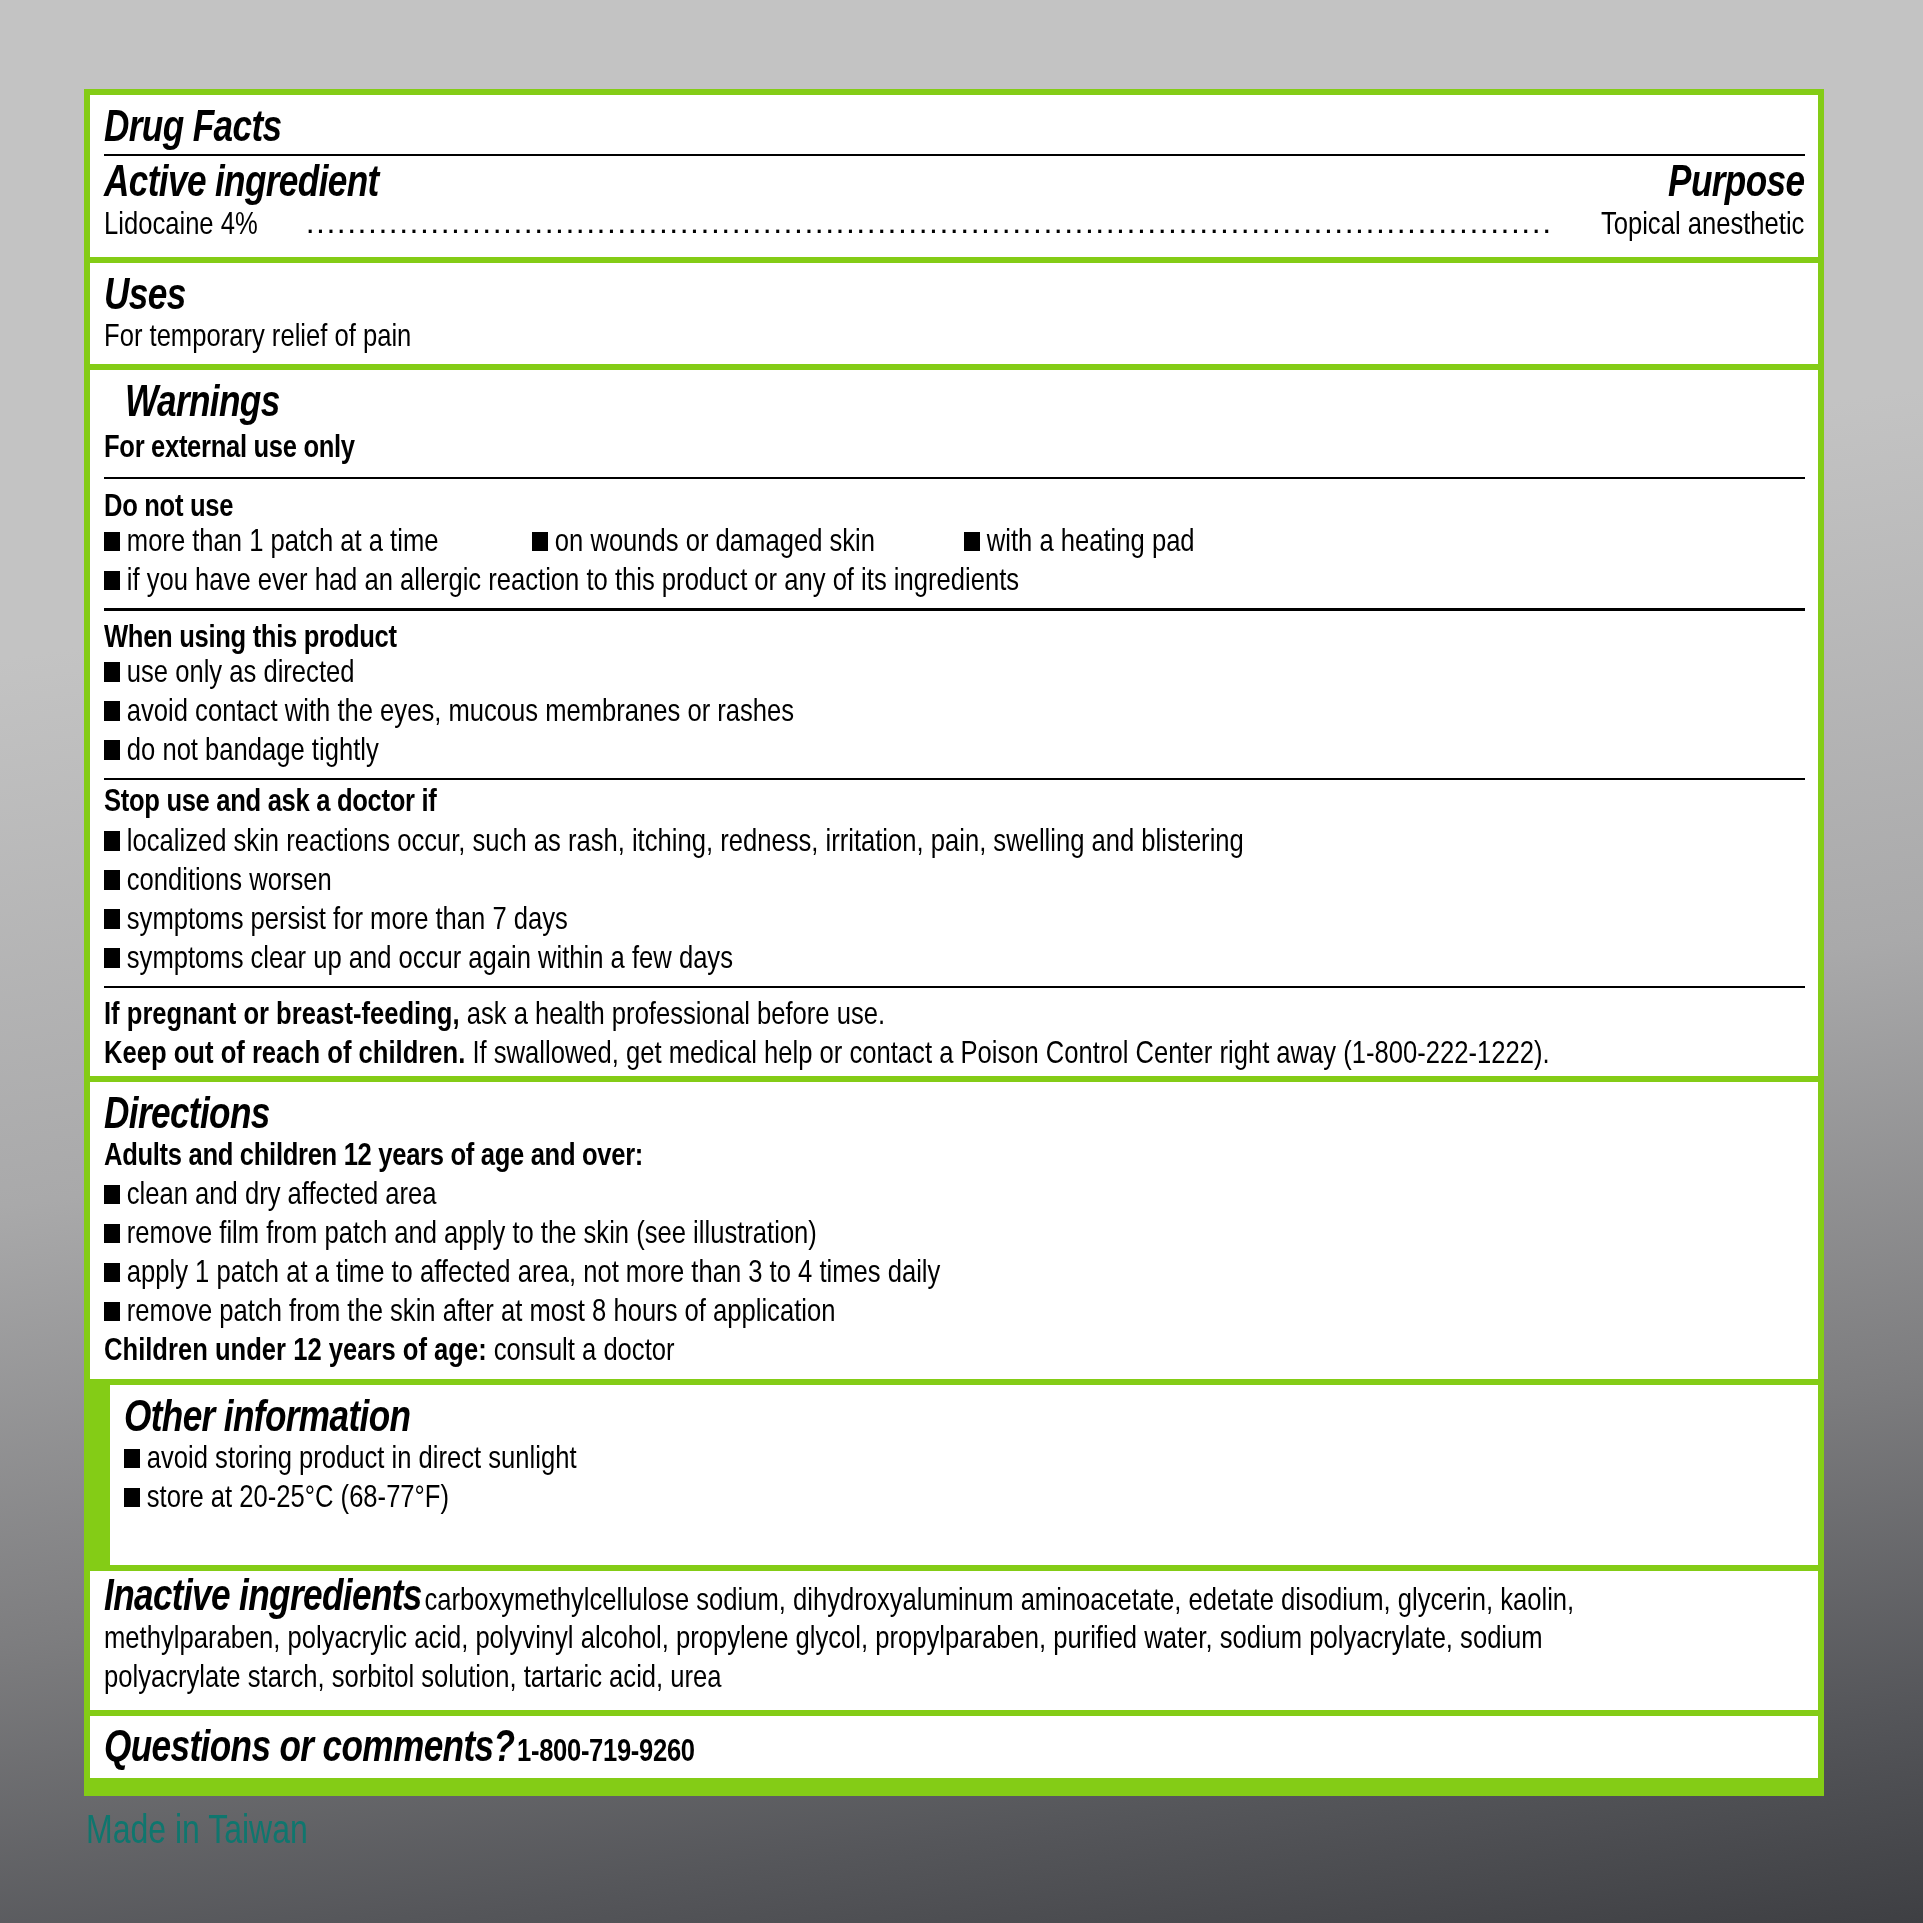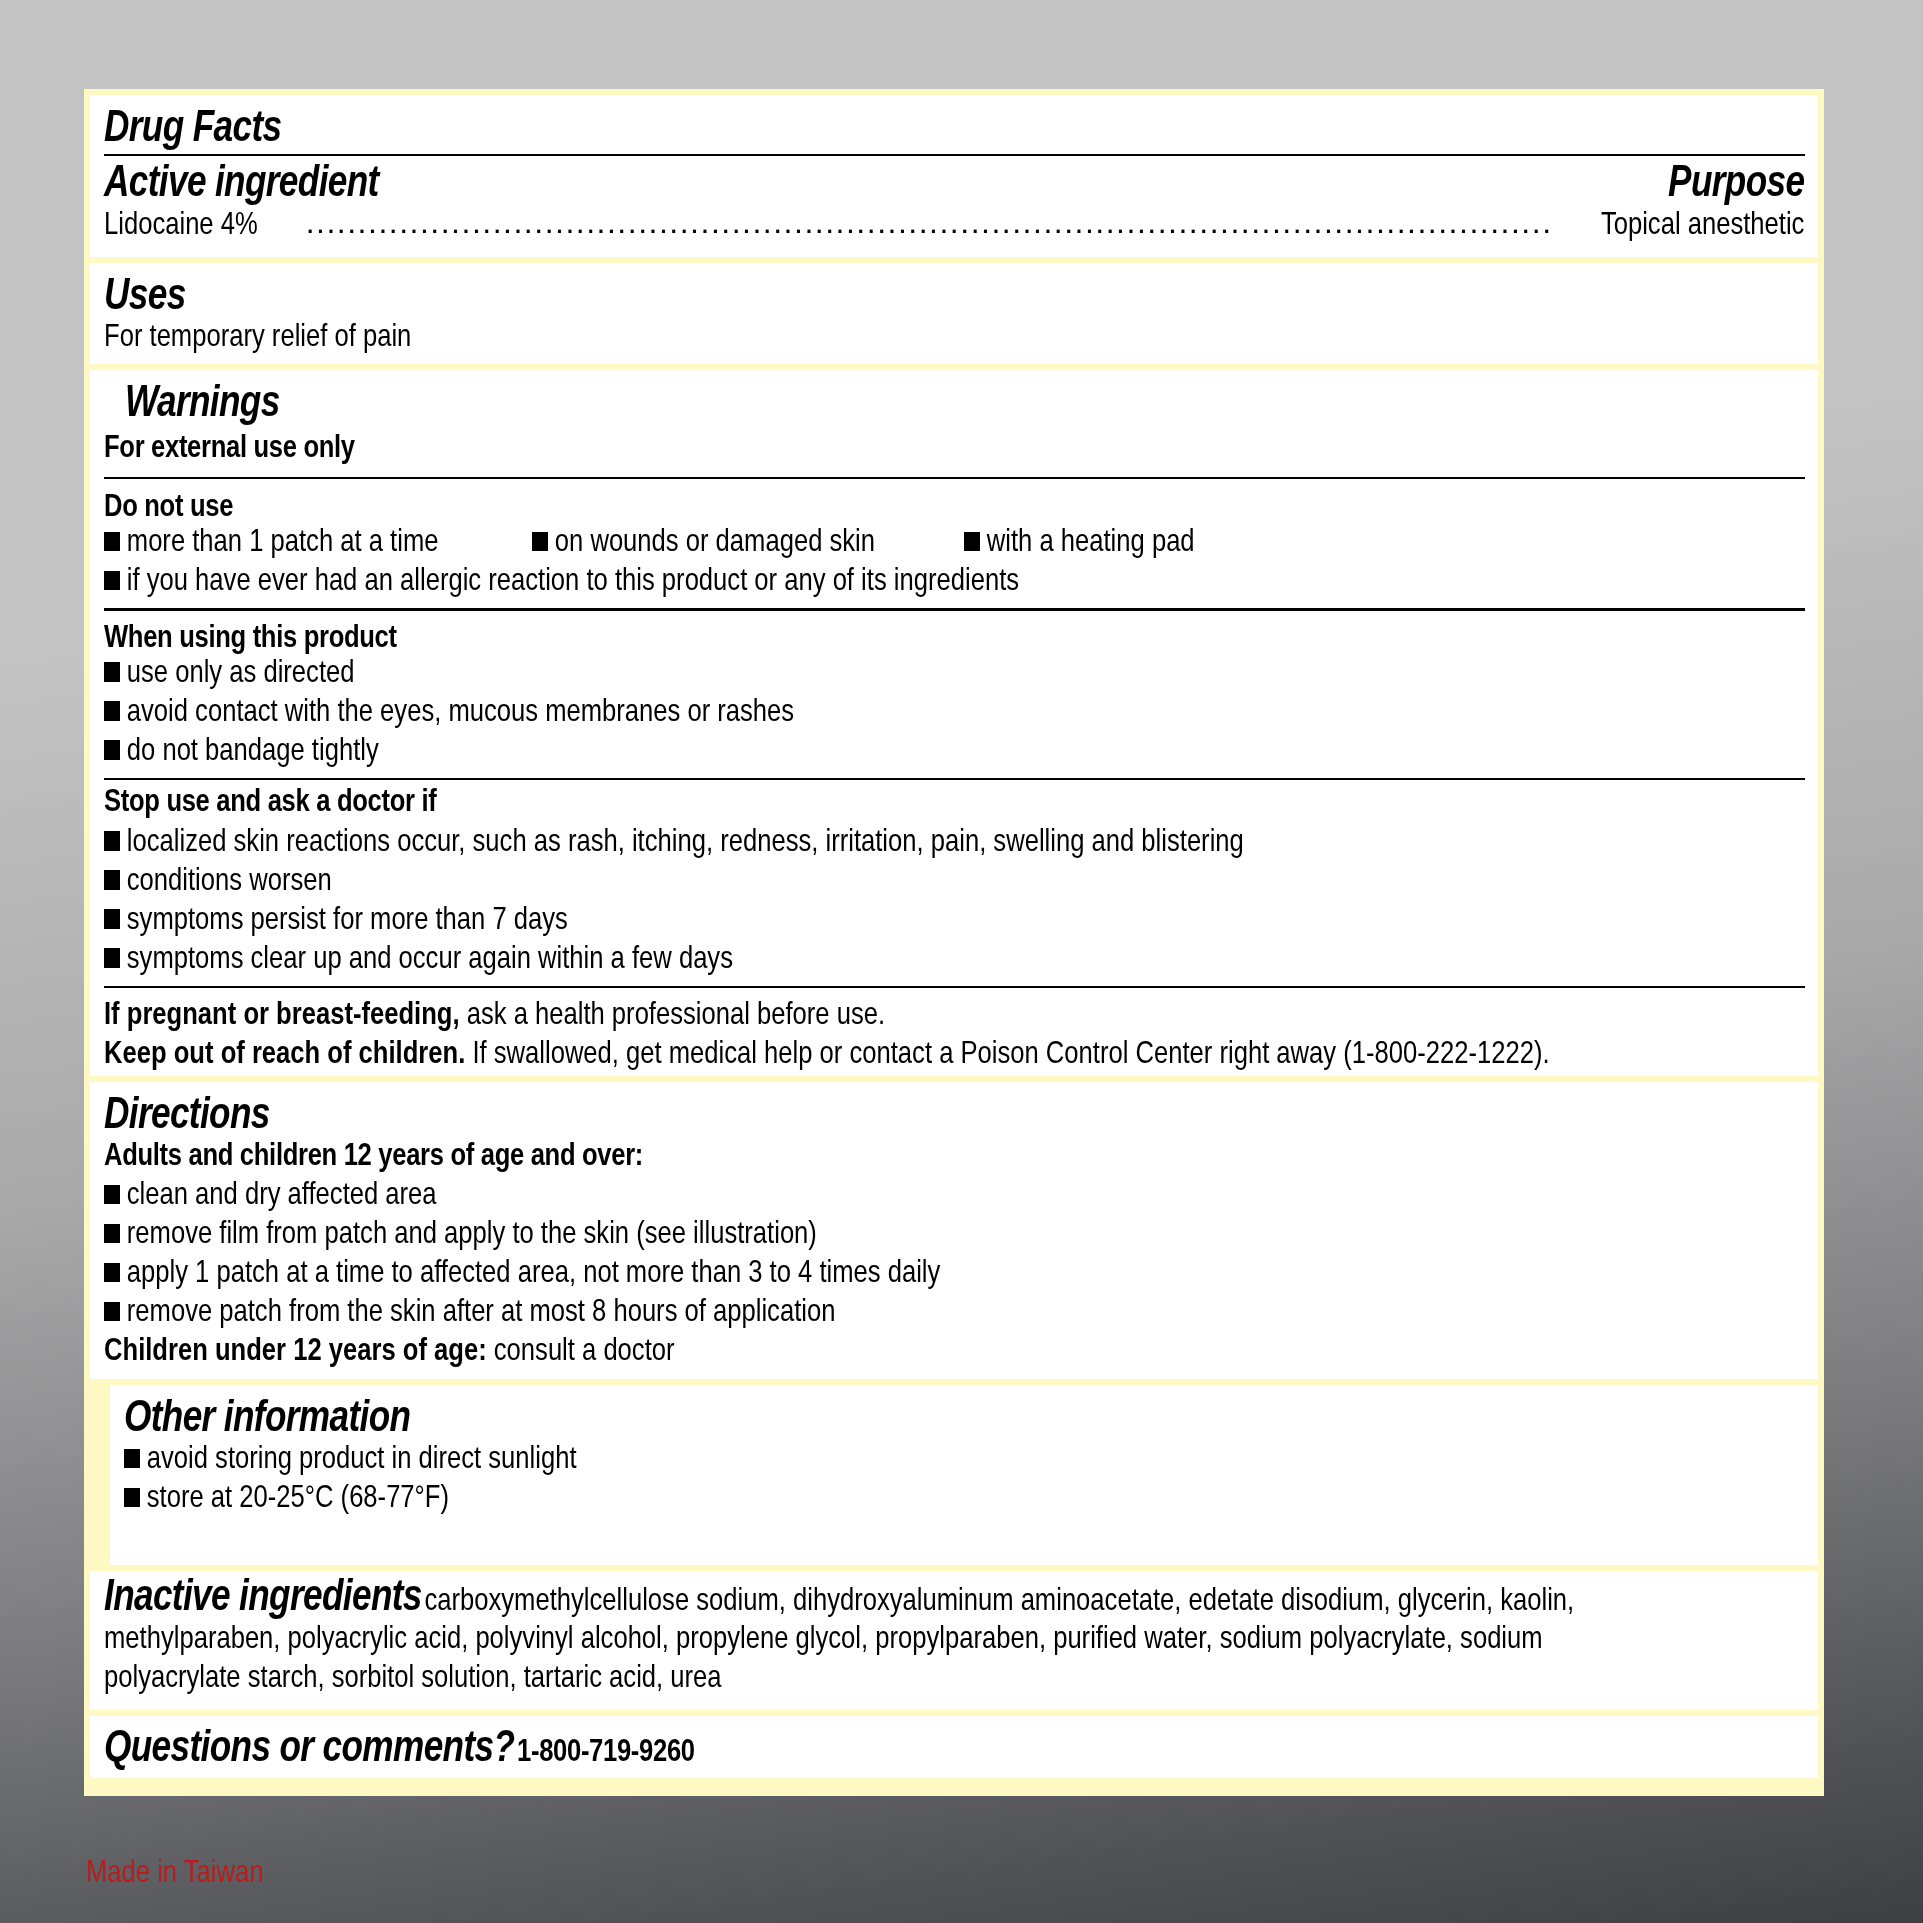--- a/index.html
+++ b/index.html
@@ -14,21 +14,21 @@
       font-family: "Liberation Sans", sans-serif;
       color: #000;
       background: linear-gradient(172deg, #c3c3c3 0%, #c3c3c3 30%, #a9a9aa 55%, #7d7d7f 75%, #55565a 90%, #3e3f43 100%);
     }
     .label {
       position: absolute;
       left: 84px;
       top: 89px;
       width: 1740px;
       height: 1707px;
-      background: #fef9c3;
+      background: #84cc16;
       box-sizing: border-box;
       padding: 6px;
       display: flex;
       flex-direction: column;
       gap: 6px;
     }
     .box {
       background: #fff;
       box-sizing: border-box;
       padding: 0 13.5px 0 13.5px;
@@ -82,23 +82,22 @@
       overflow: hidden;
       white-space: nowrap;
       font-size: 32px;
       letter-spacing: 1.5px;
       color: #000;
     }
     .made-in {
       position: absolute;
       left: 86px;
       top: 1807px;
-      font-size: 32px;
-      color: #b91c1c;
-      margin-top: 46px;
+      font-size: 40px;
+      color: #0f766e;
     }
   </style>
 </head>
 <body>
 
 <div class="label">
 
   <div class="box" id="sec-title">
     <div style="height:57px; display:flex; align-items:flex-end;">
       <span class="heading sx" style="padding-bottom:4.5px;">Drug Facts</span>

